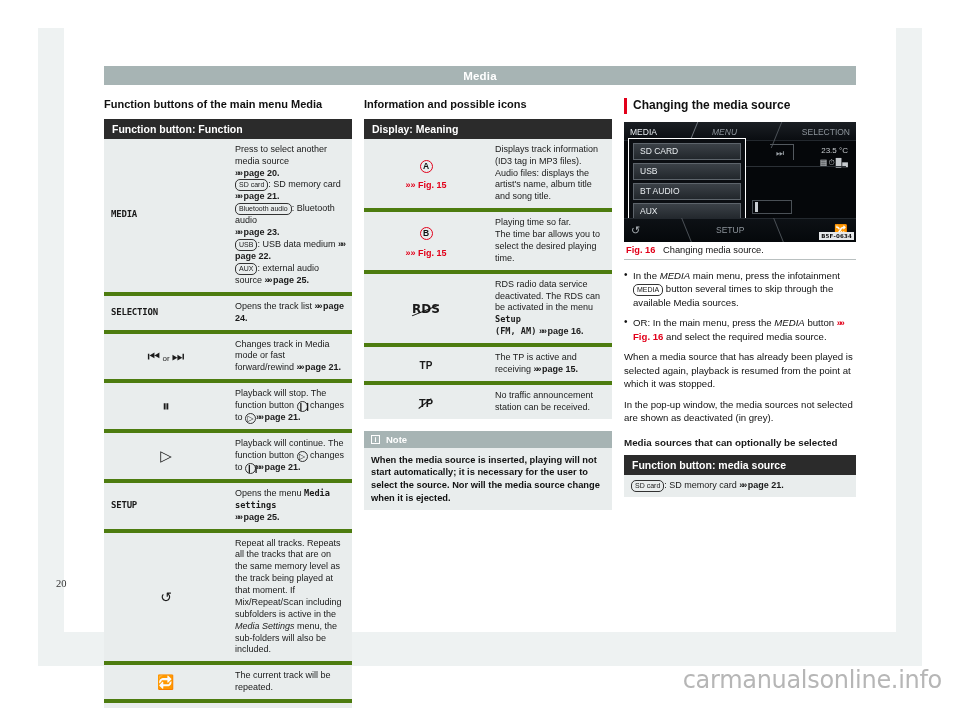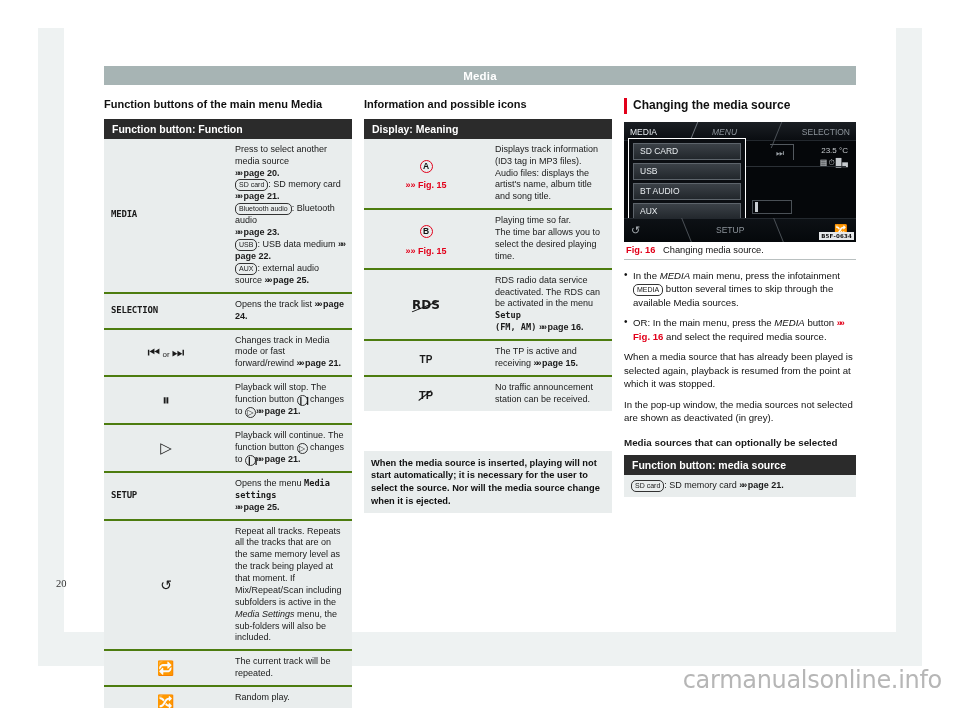--- a/index.html
+++ b/index.html
@@ -64,21 +64,21 @@
     background:#2b2b2b; color:#ffffff;
     font-size:10.5px; font-weight:bold;
     text-align:left; padding:4px 8px;
   }
   table.tbl td {
     background:#e9eded;
     font-size:9px; color:#1a1a1a;
     padding:5px 7px;
     vertical-align:top;
     line-height:1.32;
-    border-bottom:2px solid #4d7c0f;
+    border-bottom:4px solid #4d7c0f;
   }
   table.tbl td.key {
     width:74px;
     text-align:left;
     vertical-align:middle;
     font-family:"DejaVu Sans Mono", monospace;
     font-size:9px; font-weight:bold;
     letter-spacing:-0.2px;
   }
   table.tbl td.keyc {
@@ -130,21 +130,21 @@
     padding:3px 7px;
     display:flex; align-items:center; gap:6px;
   }
   .note-i {
     display:inline-block; width:9px; height:9px;
     border:1px solid #ffffff; color:#ffffff;
     font-size:7px; line-height:8px; text-align:center; font-weight:bold;
   }
   .note-bd {
     background:#e9eded; padding:6px 7px;
-    font-size:9.3px; font-weight:bold; line-height:1.37; color:#111;margin-top:40px;
+    font-size:9.3px; font-weight:bold; line-height:1.37; color:#111;
   }
 
   
   .fig-wrap { width:100%; }
   .fig {
     width:232px; height:120px;
     background:#05070a;
     position:relative; overflow:hidden;
   }
   .fig .topbar {
@@ -337,20 +337,24 @@
         <span style="position:relative;display:inline-block;font-size:11px;font-weight:bold;">TP
           <span style="position:absolute;left:-2px;top:50%;width:115%;height:1.2px;background:#111;transform:rotate(-38deg);"></span>
         </span>
       </td>
       <td>No traffic announcement station can be received.</td>
     </tr>
   </tbody>
     </table>
 
   <div class="note">
+    <div class="note-hd">
+      <span class="note-i">i</span>
+      <span>Note</span>
+    </div>
     <div class="note-bd">When the media source is inserted, playing will not start automatically; it is necessary for the user to select the source. Nor will the media source change when it is ejected.</div>
   </div>
 </div>
 
 <div class="col col3">
   <div class="sec-title-red">Changing the media source</div>
 
   <div class="fig-wrap">
     <div class="fig">
       <div class="topbar"></div>

